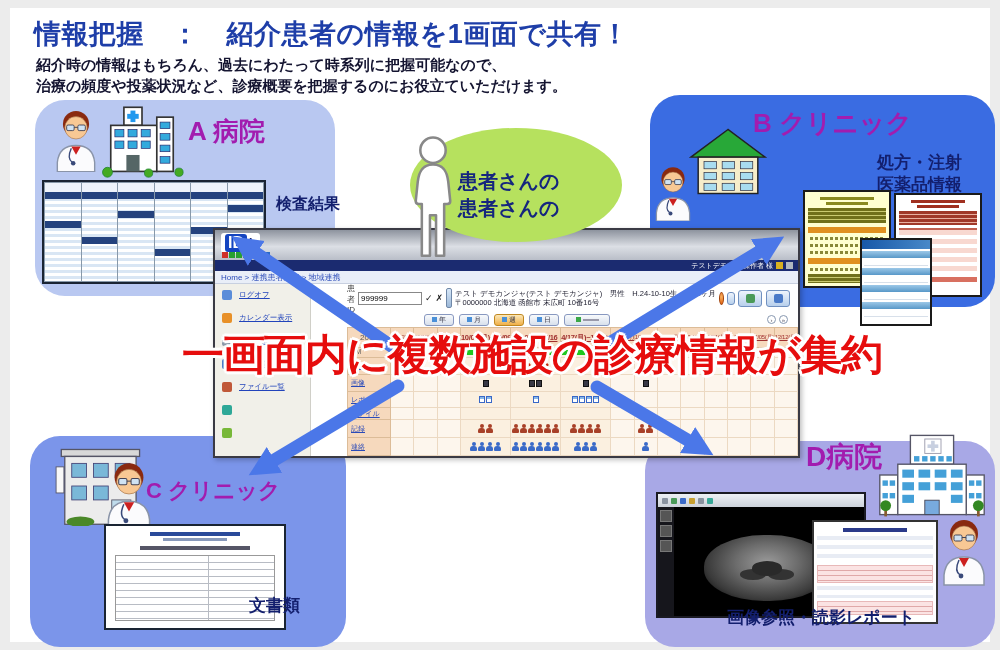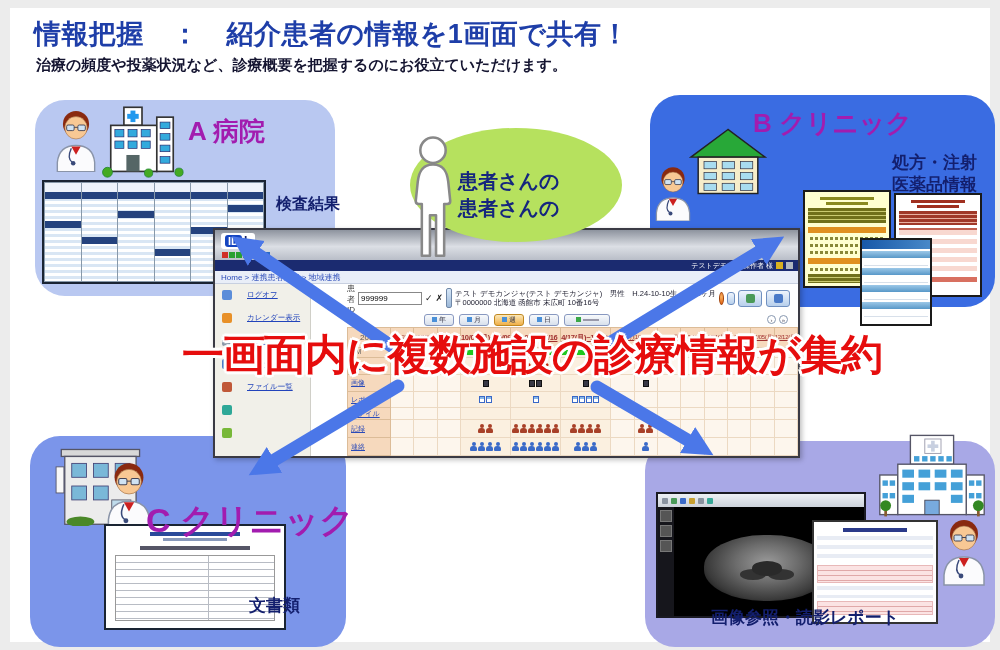--- a/index.html
+++ b/index.html
@@ -12,27 +12,27 @@
 .sub{left:36px;top:54px;font-size:15px;font-weight:bold;color:#141430;line-height:21px;z-index:5}
 
 .fbox{border-radius:30px;z-index:10}
 .box-a{left:35px;top:100px;width:300px;height:196px;background:#b9c8f1}
 .box-b{left:650px;top:95px;width:345px;height:212px;background:#3a6ce2}
 .box-c{left:30px;top:436px;width:316px;height:211px;background:#7b95ea}
 .box-d{left:645px;top:441px;width:350px;height:206px;background:#a8a8e6}
 .flabel{font-weight:bold;color:#a21caf;z-index:13;white-space:nowrap}
 .lab-a{left:188px;top:114px;font-size:26px}
 .lab-b{left:753px;top:106px;font-size:26px}
-.lab-c{left:146px;top:498px;font-size:34px}
+.lab-c{left:146px;top:476px;font-size:22px}
 .lab-d{left:806px;top:438px;font-size:28px}
 .fcap{font-weight:bold;color:#131f6e;z-index:13;white-space:nowrap}
 .cap-a{left:276px;top:194px;font-size:16px}
-.cap-b{left:877px;top:152px;width:100px;font-size:17px;text-align:right;line-height:22px}
+.cap-b{left:877px;top:152px;width:100px;font-size:17px;line-height:22px}
 .cap-c{left:249px;top:594px;font-size:17px}
-.cap-d{left:710px;top:606px;width:190px;font-size:17px;text-align:center}
+.cap-d{left:726px;top:606px;width:190px;font-size:17px;text-align:center}
 .icon-svg{position:absolute;z-index:12}
 
 .labwin{left:42px;top:180px;width:224px;height:104px;background:#8899aa;border:2px solid #1a2433;display:flex;gap:1px;padding:1px;z-index:12}
 .lab-col{flex:1;position:relative;background:repeating-linear-gradient(180deg,#fff 0 3px,#d9e6f4 3px 6px);overflow:hidden}
 .lab-col::before{content:"";position:absolute;left:0;top:0;right:0;height:9px;background:#eef3fb;border-bottom:1px solid #9aa8ba}
 .lab-col::after{content:"";position:absolute;left:0;top:9px;right:0;height:7px;background:#24427e}
 .lab-col i{position:absolute;left:0;right:0;height:7px;background:#24427e}
 
 .card{border:2px solid #1a1a1a;z-index:13}
 .card-y{left:803px;top:190px;width:88px;height:98px;background:#ffffd0;padding:3px;z-index:13}
@@ -75,31 +75,31 @@
 .bubble-text{left:458px;top:168px;font-size:20px;font-weight:bold;color:#15267e;line-height:27px;z-index:27}
 .person{left:402px;top:134px;width:62px;height:132px;z-index:26}
 
 .overlay{left:182px;top:333px;font-size:42px;font-weight:bold;color:#e60d0d;letter-spacing:-1px;white-space:nowrap;z-index:50;line-height:1.05;text-shadow:-2px -2px 0 #fff,2px -2px 0 #fff,-2px 2px 0 #fff,2px 2px 0 #fff,0 -3px 0 #fff,0 3px 0 #fff,-3px 0 0 #fff,3px 0 0 #fff}
 
 .arrows{position:absolute;left:0;top:0;width:1000px;height:650px;z-index:40;pointer-events:none}
 
 .shot{left:213px;top:228px;width:587px;height:230px;background:#fff;border:2px solid #3a3a44;z-index:20;display:flex;flex-direction:column;box-shadow:2px 2px 5px rgba(0,0,0,.25)}
 .ss-top{height:30px;flex:0 0 30px;background:linear-gradient(180deg,#8d939e,#dcdfe5 55%,#b9bec8);position:relative}
 .logo{position:absolute;left:6px;top:3px;background:#fff;border-radius:3px;padding:1px 4px;display:flex;gap:2px;align-items:center}
-.logo-id{background:#1545c0;color:#fff;font-weight:bold;font-size:11px;padding:0 3px;border-radius:3px}
+.logo-id{background:#1545c0;color:#fff;font-weight:bold;font-size:16px;padding:0 3px;border-radius:3px}
 .logo-rest{color:#16246e;font-weight:bold;font-size:12px}
 .logo-sq{position:absolute;left:7px;top:22px;display:flex;gap:1px}
 .logo-sq span{width:6px;height:6px}
 .ss-navy{height:11px;flex:0 0 11px;background:#1b2b70;display:flex;justify-content:flex-end;align-items:center;gap:3px;padding:0 5px}
 .ss-navy .t{color:#fff;font-size:7px;white-space:nowrap}
 .ss-navy i{width:7px;height:7px}
 .ss-crumb{height:13px;flex:0 0 13px;background:#e9eef8;border-bottom:1px solid #c8d0e0;font-size:8px;color:#2a4ab8;padding:1px 6px}
 .ss-body{flex:1;display:flex;overflow:hidden}
 .ss-side{width:96px;flex:0 0 96px;background:#f1f0e9;border-right:1px solid #d0cfc8;padding-top:6px}
-.ss-link{display:flex;align-items:center;gap:15px;margin:0 0 13px 7px}
+.ss-link{display:flex;align-items:center;gap:7px;margin:0 0 13px 7px}
 .ss-lic{width:10px;height:10px;border-radius:2px;flex:0 0 10px}
 .ss-ltx{font-size:7.5px;color:#2244bb;text-decoration:underline;white-space:nowrap}
 .ss-main{flex:1;background:#fff;display:flex;flex-direction:column;padding-left:36px;overflow:hidden}
 .ss-patient{height:28px;flex:0 0 28px;display:flex;align-items:center;gap:3px;font-size:8px;color:#333}
 .p-id{width:64px;height:13px;border:1px solid #888;font-size:8px;padding:0 2px;font-family:inherit}
 .p-chk{color:#222;font-size:9px}
 .p-avatar{width:16px;height:20px;background:linear-gradient(#d8e8f8,#9cb8d8);border:1px solid #7088a8;border-radius:2px}
 .p-info{font-size:7.5px;color:#223;line-height:9px;white-space:nowrap}
 .p-badge{width:13px;height:13px;border-radius:50%;background:radial-gradient(circle at 35% 35%,#f8b060,#e06010);border:1px solid #a04008}
 .p-pill{width:24px;height:13px;background:linear-gradient(#eef4fc,#b8d0ec);border:1px solid #7090c0;border-radius:3px}
@@ -256,20 +256,21 @@
   <path d="M30 30 C 19 30 16 38 15 47 L13 66 Q13 69 16 69 L19 69 L19 120 L27 120 L27 80 L33 80 L33 120 L41 120 L41 69 L44 69 Q47 69 47 66 L45 47 C44 38 41 30 30 30 Z" fill="#fff" stroke="#888" stroke-width="2.5" stroke-linejoin="round"></path>
 </symbol>
 </defs>
 </svg>
 
 <div class="stage">
   <div class="slide abs" style="left:10px;top:8px;width:980px;height:634px"></div>
 
   <div class="abs title">情報把握　：　紹介患者の情報を1画面で共有！</div>
   <div class="abs sub">
+    <div>紹介時の情報はもちろん、過去にわたって時系列に把握可能なので、</div>
     <div>治療の頻度や投薬状況など、診療概要を把握するのにお役立ていただけます。</div>
   </div>
 
   <div class="abs fbox box-a"></div>
   <div class="abs fbox box-b"></div>
   <div class="abs fbox box-c"></div>
   <div class="abs fbox box-d"></div>
 
   <svg class="icon-svg" style="left:98px;top:104px;width:88px;height:74px">
       <use href="#sym-hospA"></use>
@@ -350,20 +351,21 @@
     </svg>
   <div class="abs flabel lab-c">C クリニック</div>
   <div class="abs docwin">
     <div class="d-t1"></div>
       <div class="d-t2"></div>
       <div class="d-t3"></div>
       <div class="d-grid"></div>
   </div>
   <div class="abs fcap cap-c">文書類</div>
 
+  <div class="abs flabel lab-d">D病院</div>
   <svg class="icon-svg" style="left:876px;top:430px;width:112px;height:90px">
       <use href="#sym-hospD"></use>
     </svg>
   <svg class="icon-svg" style="left:934px;top:514px;width:60px;height:72px">
       <use href="#sym-doctor"></use>
     </svg>
   <div class="abs viewer">
     <div class="v-tools">
       <span style="background:#8a93a0"></span>
         <span style="background:#4a9a58"></span>

